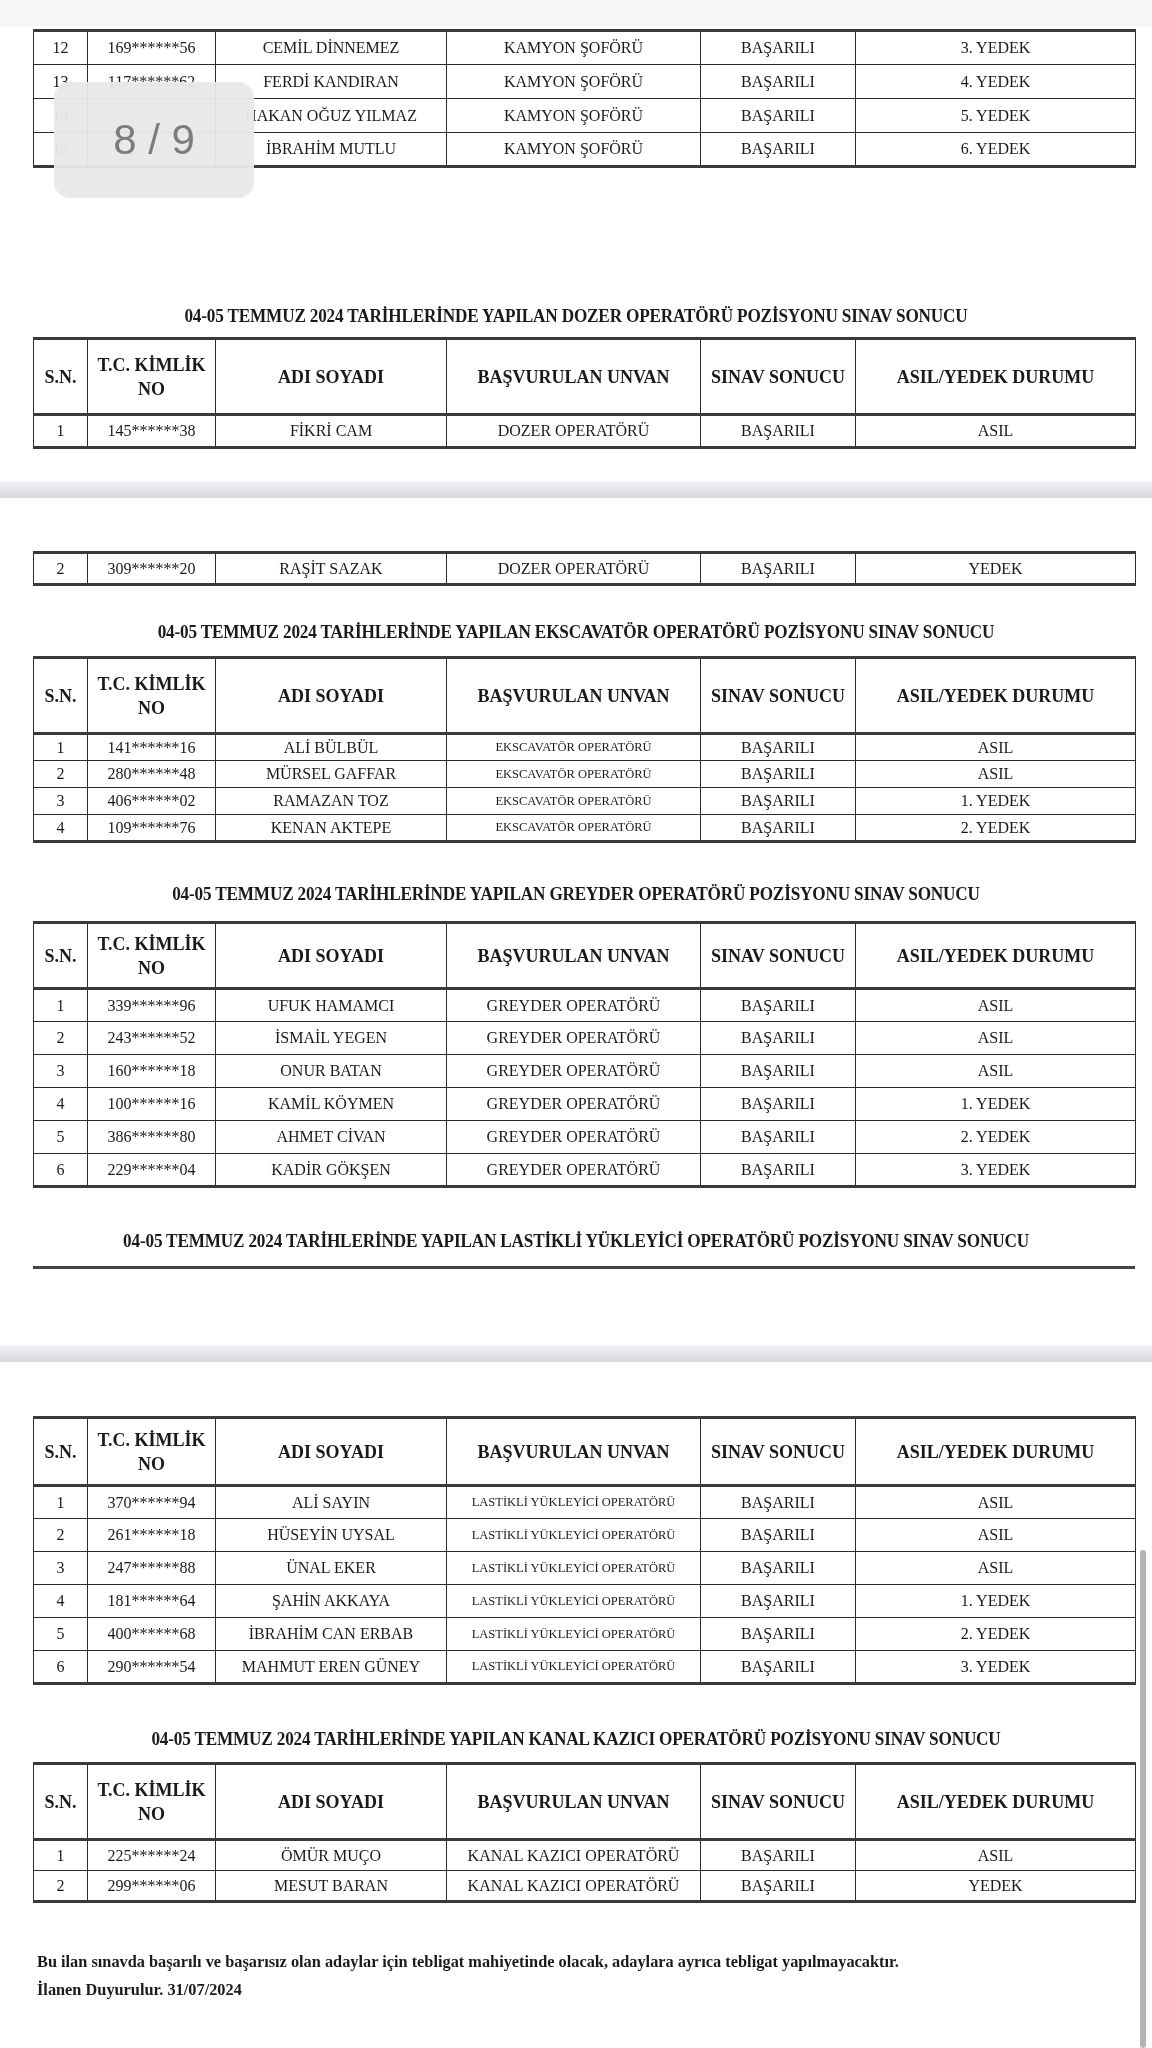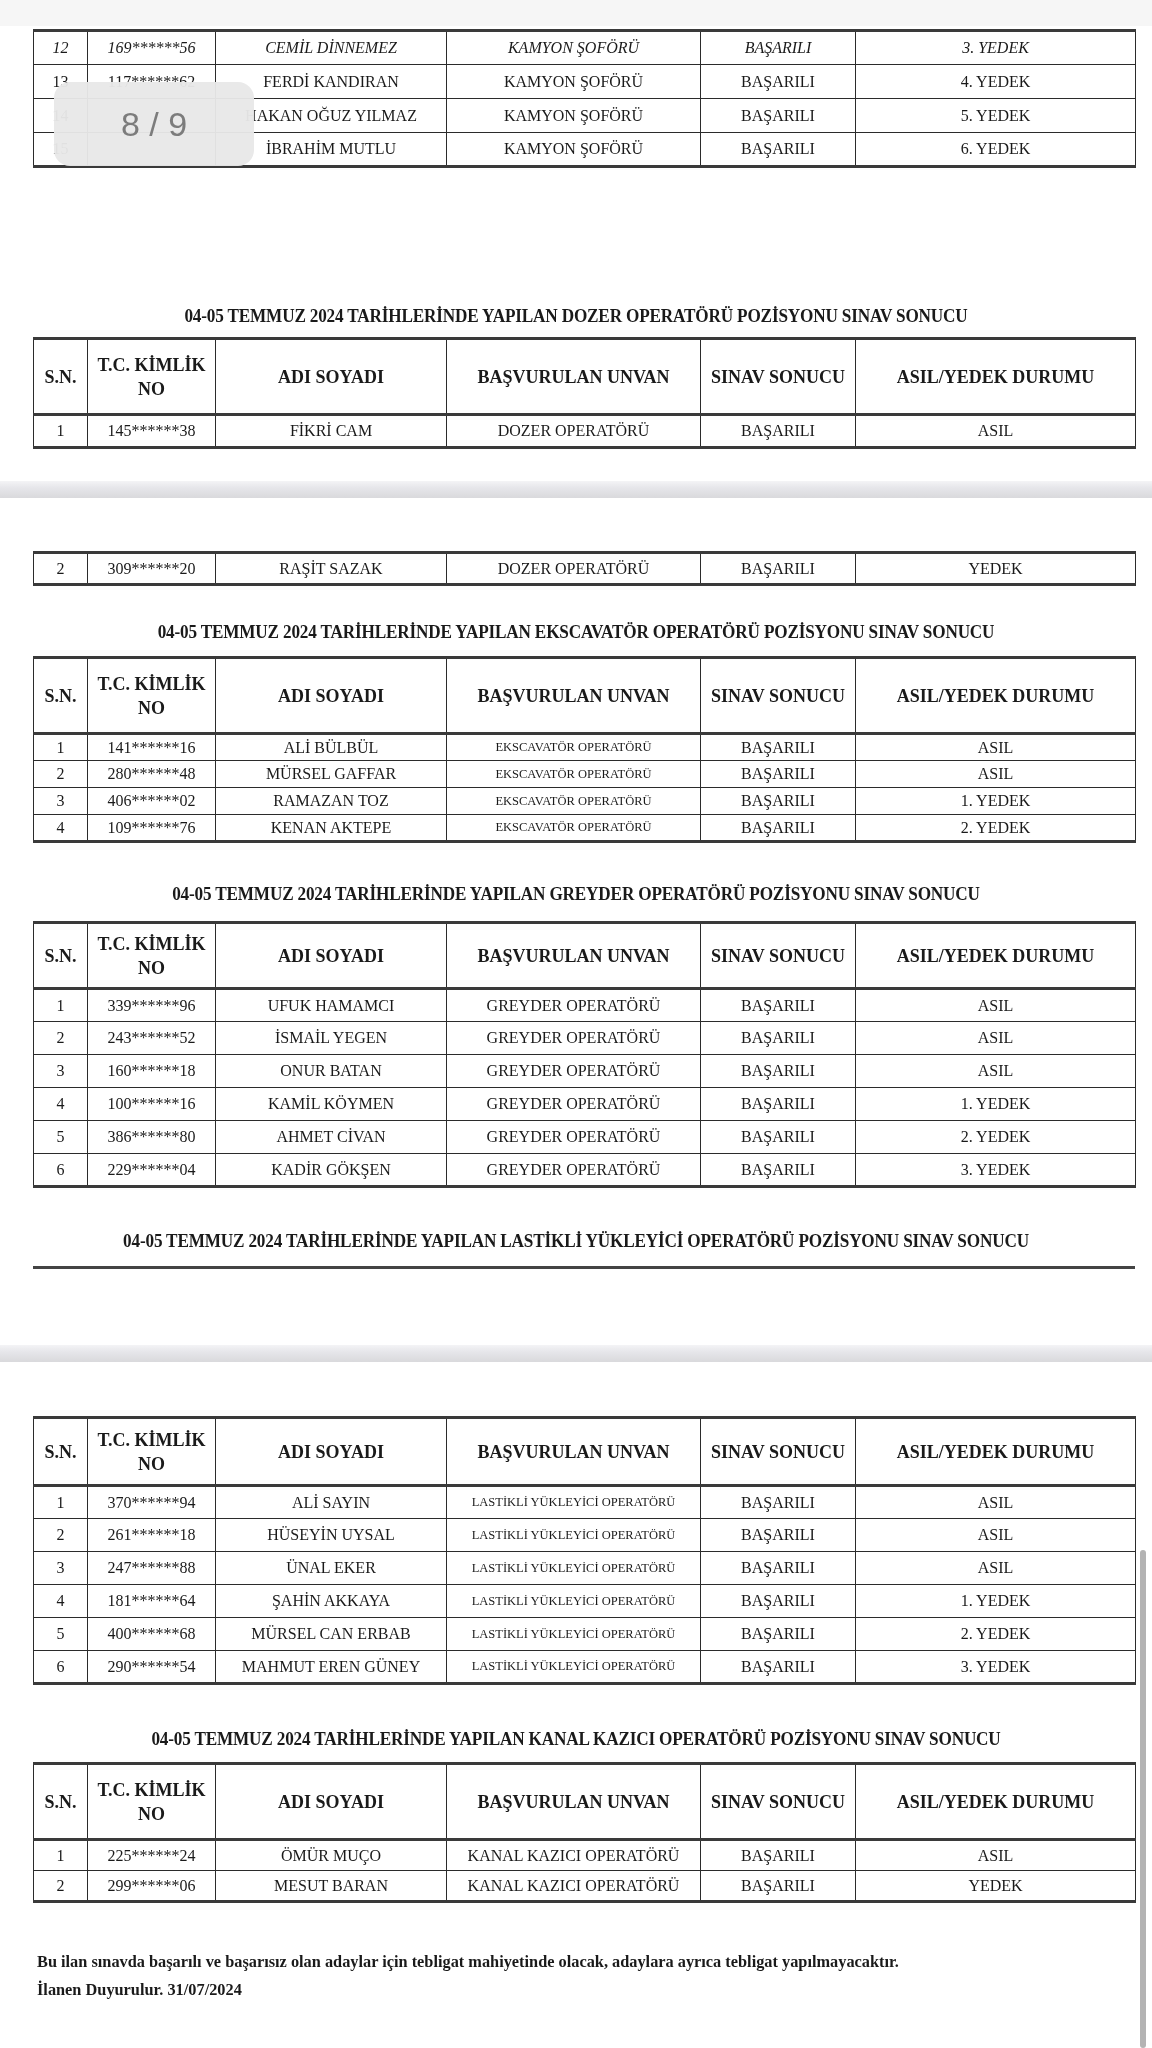--- a/index.html
+++ b/index.html
@@ -23,44 +23,44 @@
     border: 1.5px solid #2b2b2b; text-align: center; padding: 0; overflow: hidden; white-space: nowrap;
     font-size: 16px; font-weight: normal;
   }
   table.res th { font-weight: bold; font-size: 18px; line-height: 24px; }
   table.res tr.head th { border-bottom: 3px solid #3a3a3a; }
   col.c1 { width: 54px; } col.c2 { width: 128px; } col.c3 { width: 231px; }
   col.c4 { width: 254px; } col.c5 { width: 155px; } col.c6 { width: 280px; }
   .small { font-size: 12.5px !important; }
   .rule { position: absolute; left: 33px; width: 1102px; height: 3px; background: #444; }
   .badge {
-    position: absolute; left: 54px; top: 82px; width: 200px; height: 84px;
+    position: absolute; left: 54px; top: 82px; width: 200px; height: 116px;
     background: rgba(232,232,232,0.96); border-radius: 16px;
     display: flex; align-items: center; justify-content: center;
-    font-family: "Liberation Sans", sans-serif; font-size: 34px; color: #7c7c7c;
+    font-family: "Liberation Sans", sans-serif; font-size: 42px; color: #7c7c7c;
   }
   .footer { position: absolute; left: 37px; font-weight: bold; font-size: 17px; transform-origin: left; transform: scaleX(0.96); white-space: nowrap; }
   .scrollbar { position: absolute; left: 1140px; top: 1550px; width: 6px; height: 498px; background: #b3b3b3; border-radius: 3px; }
 </style>
 </head>
 <body>
 
 <div class="topbar"></div>
 
 <table class="res" style="top:29px;">
   <colgroup>
       <col class="c1">
       <col class="c2">
       <col class="c3">
       <col class="c4">
       <col class="c5">
       <col class="c6">
     </colgroup>
   <tbody>
-      <tr style="height: 34px; font-style: italic;">
+      <tr style="height: 34px;">
         <td>12</td>
         <td>169******56</td>
         <td>CEMİL DİNNEMEZ</td>
         <td>KAMYON ŞOFÖRÜ</td>
         <td>BAŞARILI</td>
         <td>3. YEDEK</td>
       </tr>
       <tr style="height: 34px; font-family: Liberation Serif, serif;">
         <td>13</td>
         <td>117******62</td>
@@ -336,21 +336,21 @@
         <td>4</td>
         <td>181******64</td>
         <td>ŞAHİN AKKAYA</td>
         <td class="small">LASTİKLİ YÜKLEYİCİ OPERATÖRÜ</td>
         <td>BAŞARILI</td>
         <td>1. YEDEK</td>
       </tr>
       <tr style="height: 33px;">
         <td>5</td>
         <td>400******68</td>
-        <td>MÜRSEL CAN ERBAB</td>
+        <td>İBRAHİM CAN ERBAB</td>
         <td class="small">LASTİKLİ YÜKLEYİCİ OPERATÖRÜ</td>
         <td>BAŞARILI</td>
         <td>2. YEDEK</td>
       </tr>
       <tr style="height: 33px;">
         <td>6</td>
         <td>290******54</td>
         <td>MAHMUT EREN GÜNEY</td>
         <td class="small">LASTİKLİ YÜKLEYİCİ OPERATÖRÜ</td>
         <td>BAŞARILI</td>

